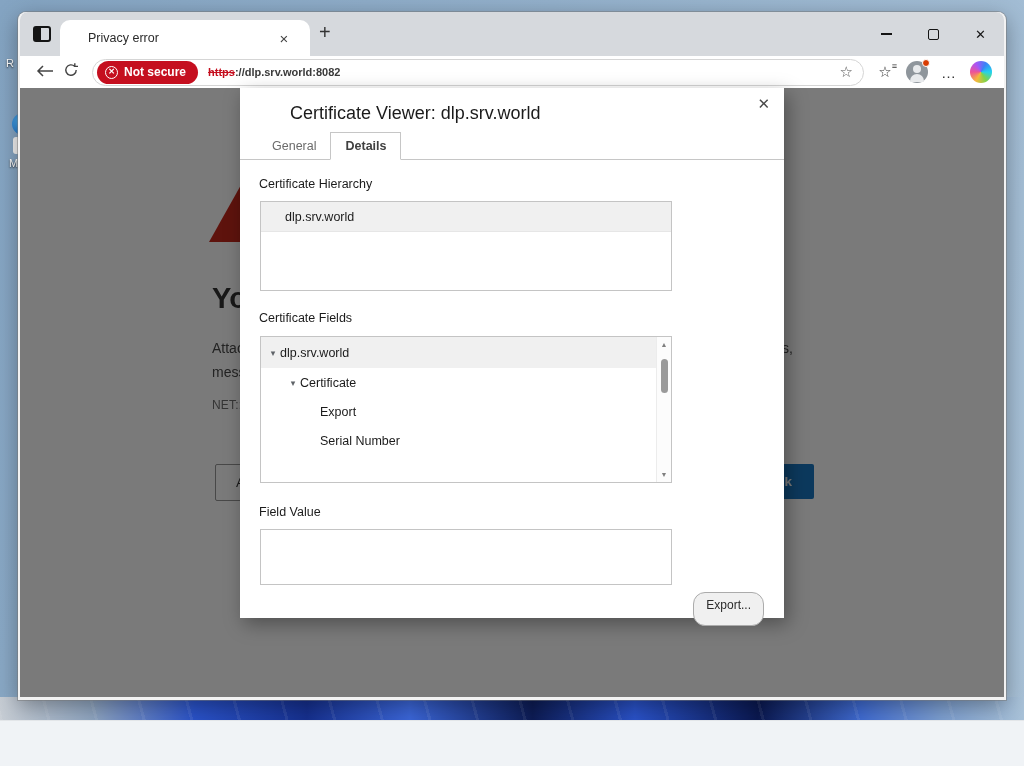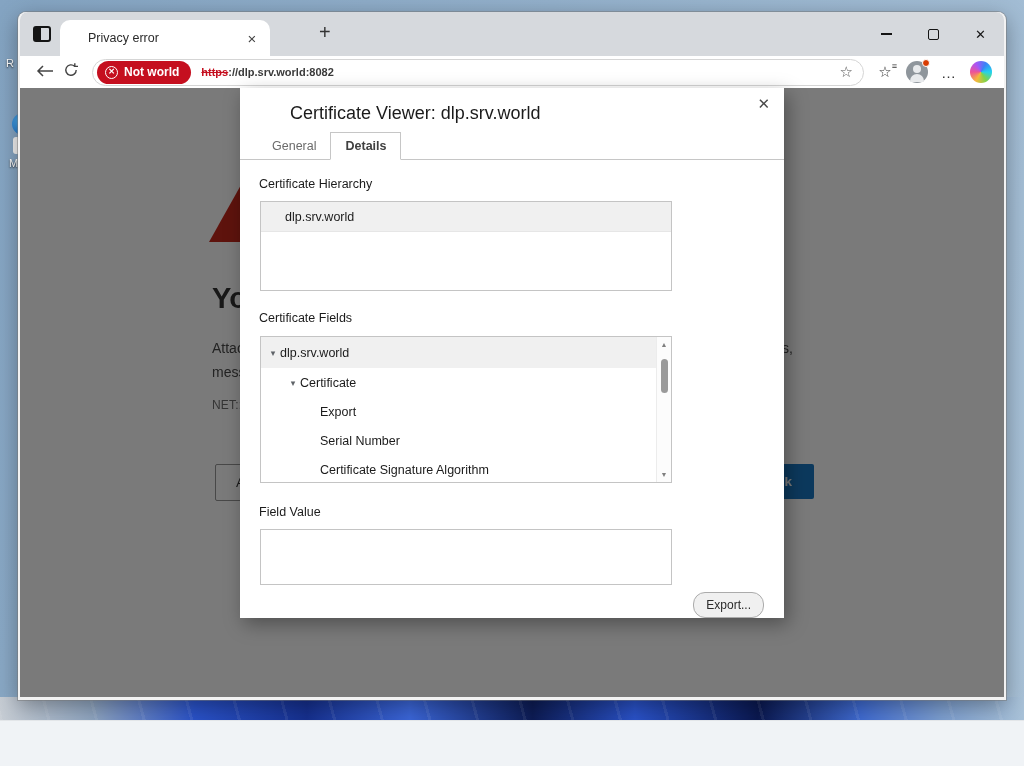--- a/index.html
+++ b/index.html
@@ -22,22 +22,22 @@
 
   
   .browser-window { position:absolute; left:18px; top:12px; width:988px; height:688px; z-index:2;
     border-radius:8px 8px 0 0; background:#fff;
     box-shadow:0 0 0 1px rgba(120,120,120,.5), 0 6px 22px rgba(0,0,0,.35);
     border-left:2px solid #f2f2f2; border-right:2px solid #f2f2f2; border-bottom:3px solid #f2f2f2; }
 
   .tabstrip { position:relative; height:44px; background:#d6d9dd; border-radius:8px 8px 0 0; }
   .tab-actions-icon { position:absolute; left:13px; top:14px; width:18px; height:16px; border:2px solid #141414;
     border-radius:3px; background:linear-gradient(90deg,#141414 0 6px,transparent 6px); }
-  .tab { position:absolute; left:40px; top:8px; width:210px; height:36px; background:#fff; border-radius:10px 10px 0 0;
-    display:flex; align-items:center; padding:0 8px 0 28px; font-size:12.5px; color:#2b2b2b; }
+  .tab { position:absolute; left:40px; top:8px; width:250px; height:36px; background:#fff; border-radius:10px 10px 0 0;
+    display:flex; align-items:center; padding:0 16px 0 28px; font-size:12.5px; color:#2b2b2b; }
   .tab-title { flex:1; white-space:nowrap; overflow:hidden; }
   .tab-close { width:20px; text-align:center; color:#444; font-size:15px; }
   .new-tab { position:absolute; left:299px; top:9px; font-size:20px; font-weight:300; color:#333; }
   .win-controls { position:absolute; right:0; top:0; height:44px; display:flex; align-items:center; gap:36px; padding-right:18px; }
   .wc-min { width:11px; height:1.5px; background:#141414; }
   .wc-max { width:11px; height:11px; border:1.4px solid #141414; border-radius:2px; }
   .wc-close { font-size:13px; color:#141414; line-height:1; }
 
   .toolbar { position:relative; height:32px; background:#fff; display:flex; align-items:center; padding:0 12px; }
   .nav-btn { width:26px; text-align:center; flex:none; }
@@ -90,21 +90,21 @@
   .box-value { top:441px; height:56px; }
   .hier-row { height:30px; line-height:30px; padding-left:24px; background:#f0f0f0; border-bottom:1px solid #e6e6e6; }
   .tree-row { display:flex; align-items:center; height:29px; padding-right:16px; }
   .tree-row.selected { height:31px; background:#f0f0f0; }
   .tree-caret { width:14px; flex:none; font-size:9px; color:#5f6368; text-align:center; }
   .tree-label { font-size:12.5px; color:#1b1b1b; white-space:nowrap; }
   .scrollbar { position:absolute; right:0; top:0; bottom:0; width:15px; background:#fcfcfc; border-left:1px solid #ececec; }
   .scroll-arrow { position:absolute; left:0; width:14px; text-align:center; font-size:7px; color:#7f7f7f; }
   .sa-up { top:4px; } .sa-down { bottom:4px; }
   .scroll-thumb { position:absolute; left:3.5px; top:22px; width:7px; height:34px; background:#9a9a9a; border-radius:4px; }
-  .btn-export { position:absolute; right:20px; top:504px; height:26px; padding:0 12px; background:#f0f0f0;
+  .btn-export { position:absolute; right:20px; top:504px; height:34px; padding:0 12px; background:#f0f0f0;
     border:1px solid #ababab; border-radius:12px; font-size:12px; color:#2b2b2b; line-height:24px; }
 
   
   .taskbar { position:absolute; left:0; top:720px; width:1024px; height:46px; background:#f0f3f6;
     border-top:1px solid rgba(0,0,0,.05); z-index:6; }
 </style>
 </head>
 <body>
 
 <div class="wallpaper-bloom"></div>
@@ -137,21 +137,21 @@
         </svg>
     </span>
     <span class="nav-btn">
       <svg width="16" height="16">
           <path d="M13.2 8a5.2 5.2 0 1 1-1.6-3.7M11.8 1.2v3.2h3.2" fill="none" stroke="#444" stroke-width="1.4"></path>
         </svg>
     </span>
     <div class="addr">
       <div class="badge">
         <span class="badge-icon">✕</span>
-        <span>Not world</span>
+        <span>Not secure</span>
       </div>
       <span class="url"><span class="scheme">https</span><span>://dlp.srv.world:8082</span></span>
       <span class="addr-star">☆</span>
     </div>
     <span class="hub"><span>☆</span><span class="hub-lines">≡</span></span>
     <span class="avatar">
       <span class="head"></span>
       <span class="body"></span>
       <span class="dot"></span>
     </span>
@@ -200,24 +200,20 @@
           <span class="tree-label">Certificate</span>
         </div>
         <div class="tree-row" style="padding-left: 45px;">
           <span class="tree-caret"></span>
           <span class="tree-label">Export</span>
         </div>
         <div class="tree-row" style="padding-left: 45px;">
           <span class="tree-caret"></span>
           <span class="tree-label">Serial Number</span>
         </div>
-        <div class="tree-row" style="padding-left: 45px;">
-          <span class="tree-caret"></span>
-          <span class="tree-label">Certificate Signature Algorithm</span>
-        </div>
       </div>
     <div class="scrollbar">
       <span class="scroll-arrow sa-up">▲</span>
       <span class="scroll-thumb"></span>
       <span class="scroll-arrow sa-down">▼</span>
     </div>
   </div>
 
   <div class="dlg-label lbl-value">Field Value</div>
   <div class="dlg-box box-value"></div>

